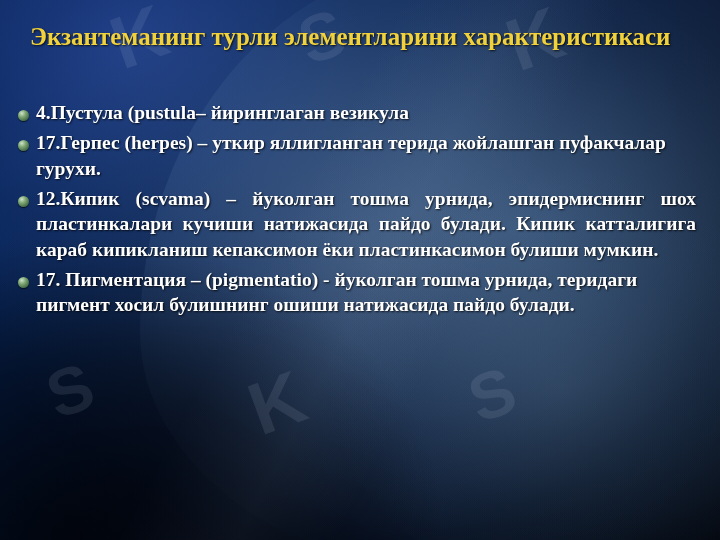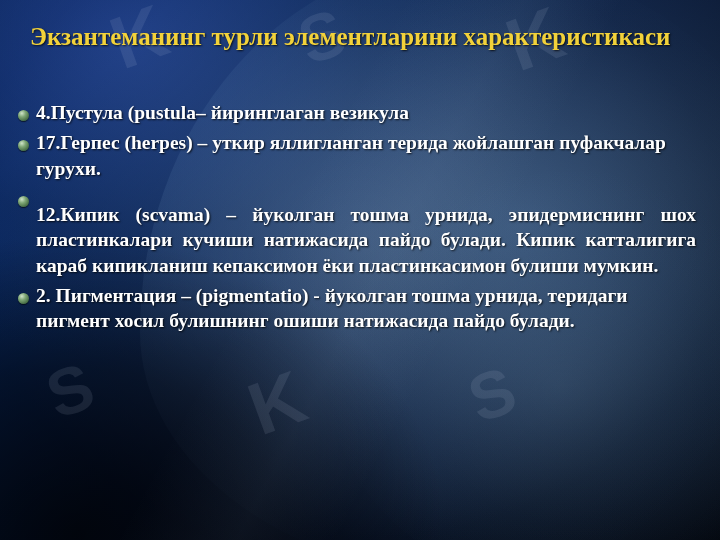--- a/index.html
+++ b/index.html
@@ -123,21 +123,20 @@
     color: #ffffff;
     font-family: "Liberation Serif", serif;
     font-weight: bold;
     font-size: 19.5px;
     line-height: 1.30;
     text-shadow: 1px 1px 2px rgba(0,0,0,0.8);
     padding-right: 14px;
   }
   .bullet-text.justify {
     text-align: justify;
-    margin-top: 16px;
   }
 </style>
 </head>
 <body>
 
 <div class="slide">
 
   <div class="bg-curve"></div>
   <div class="bg-curve2"></div>
   <div class="bg-dark-corner"></div>
@@ -167,17 +166,17 @@
       <div class="bullet-text">17.Герпес (herpes) – уткир яллигланган терида жойлашган пуфакчалар гурухи.</div>
     </div>
 
     <div class="bullet-row">
       <div class="bullet-mark"><span class="bullet-dot"></span></div>
       <div class="bullet-text justify">12.Кипик (scvama) – йуколган тошма урнида, эпидермиснинг шох пластинкалари  кучиши натижасида пайдо булади. Кипик катталигига караб кипикланиш кепаксимон ёки пластинкасимон булиши мумкин.</div>
     </div>
 
     <div class="bullet-row">
       <div class="bullet-mark"><span class="bullet-dot"></span></div>
-      <div class="bullet-text">2. Пигментация – (pigmentatio) - йуколган тошма урнида, теридаги пигмент хосил булишнинг ошиши натижасида пайдо булади.</div>
+      <div class="bullet-text">17. Пигментация – (pigmentatio) - йуколган тошма урнида, теридаги пигмент хосил булишнинг ошиши натижасида пайдо булади.</div>
     </div>
 
   </div>
 </div>
 
 </body></html>

